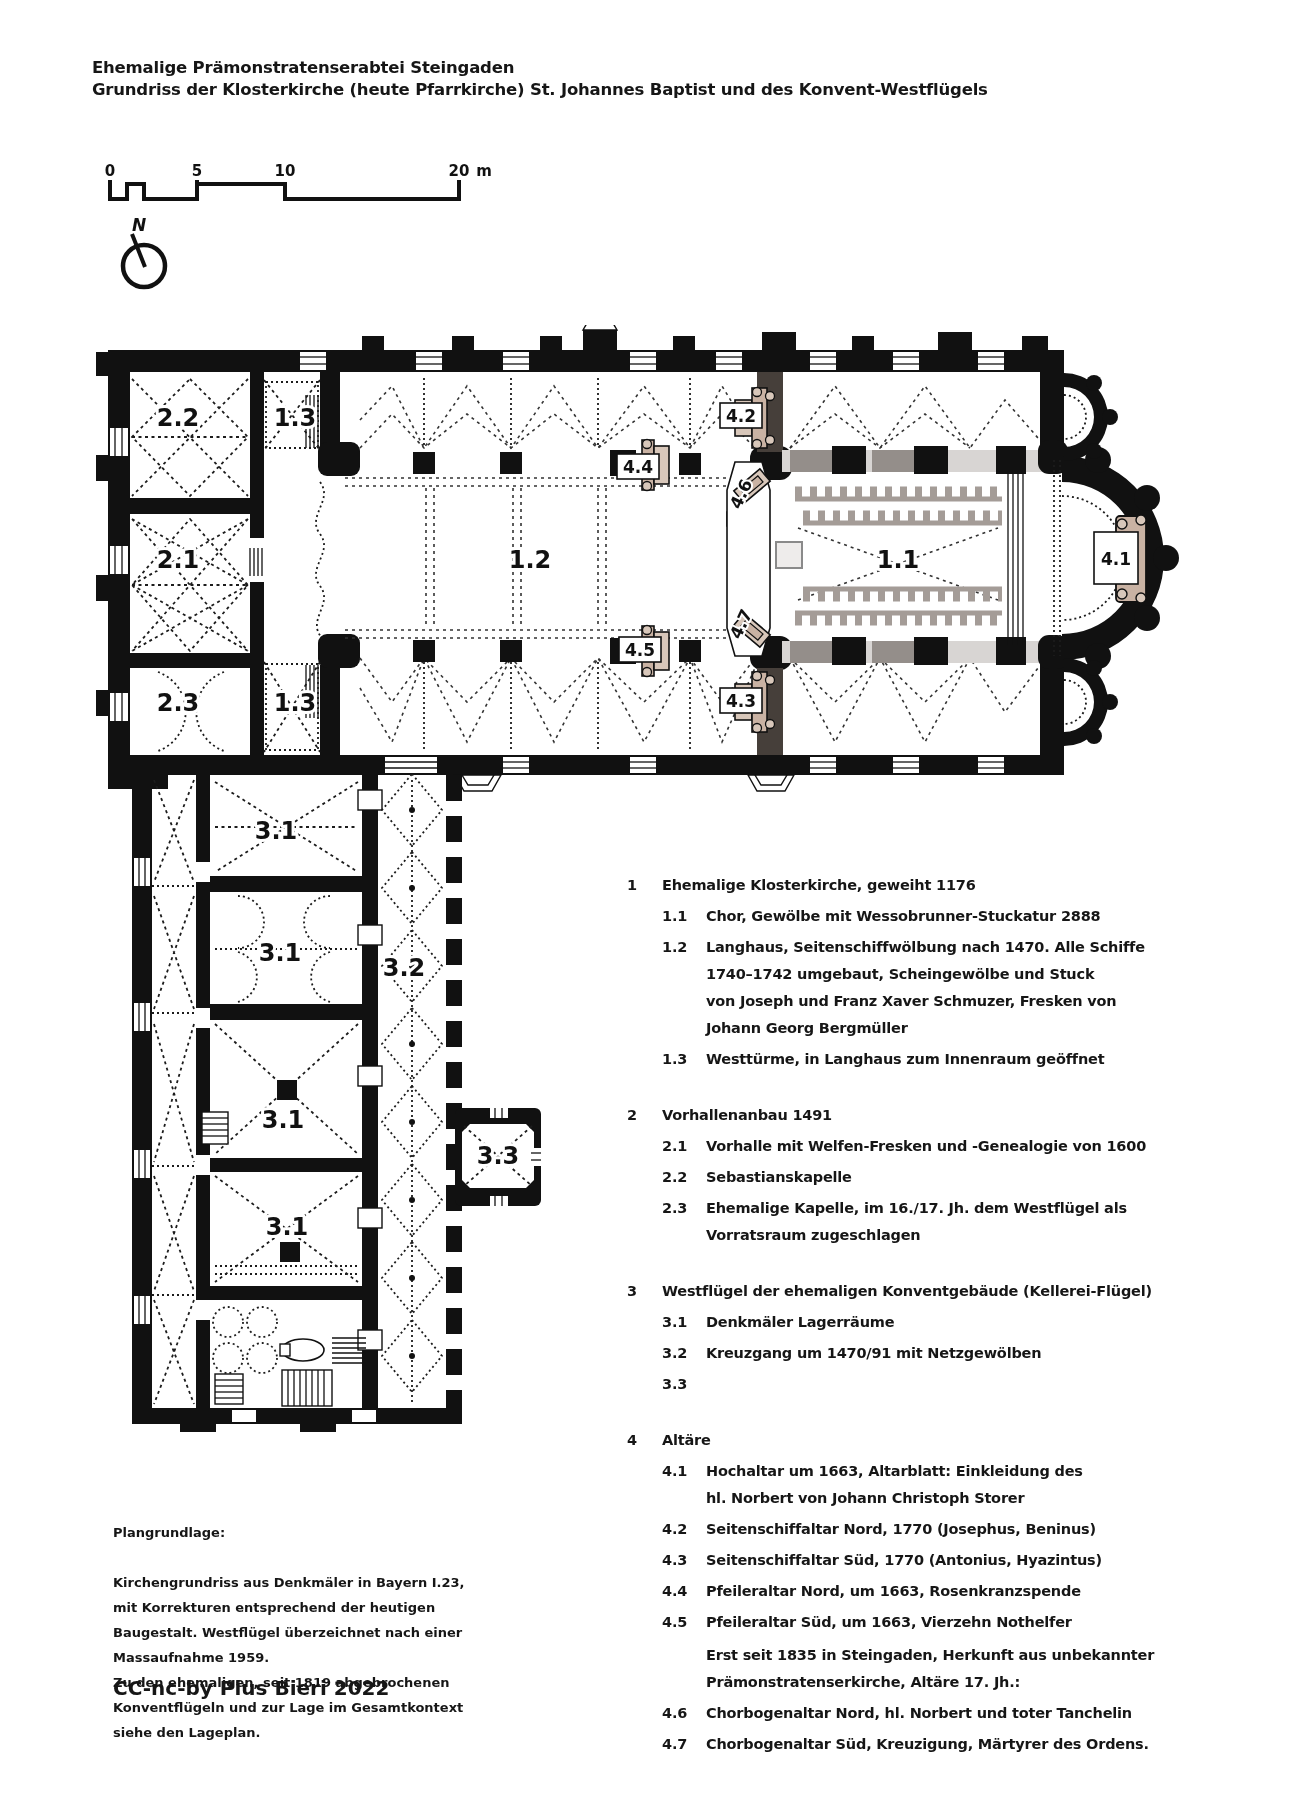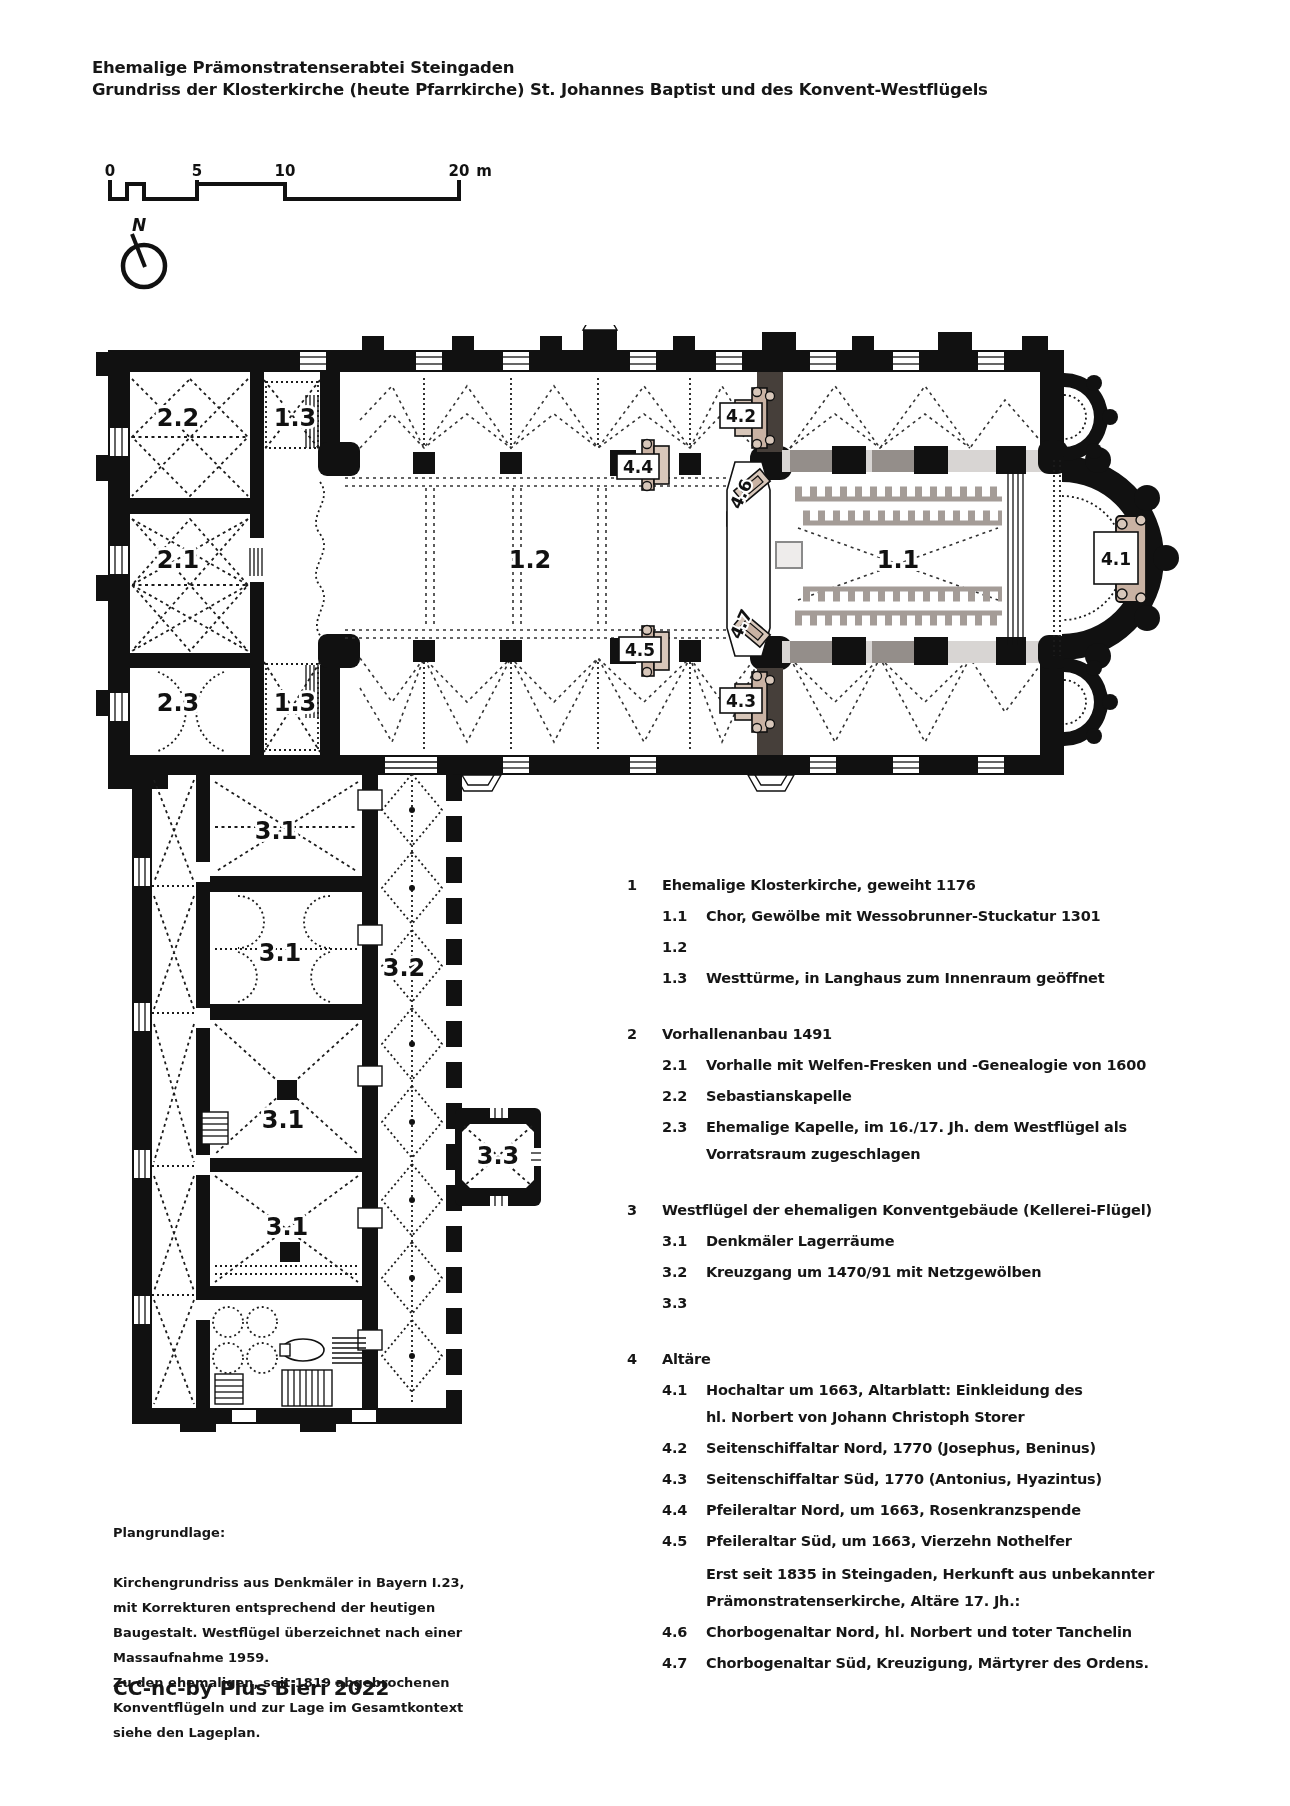--- a/index.html
+++ b/index.html
@@ -519,25 +519,29 @@
 
   <div class="abs" id="legend">
     <div class="leg-sec">
       <div class="leg-row">
           <span>1</span>
           <span class="leg-title">Ehemalige Klosterkirche, geweiht 1176</span>
         </div>
       <div class="leg-row">
           <span></span>
           <span>1.1</span>
-          <span class="leg-text">Chor, Gewölbe mit Wessobrunner-Stuckatur 1301</span>
+          <span class="leg-text">Chor, Gewölbe mit Wessobrunner-Stuckatur 2888</span>
         </div>
       <div class="leg-row">
           <span></span>
           <span>1.2</span>
+          <span class="leg-text">Langhaus, Seitenschiffwölbung nach 1470. Alle Schiffe
+1740–1742 umgebaut, Scheingewölbe und Stuck
+von Joseph und Franz Xaver Schmuzer, Fresken von
+Johann Georg Bergmüller</span>
         </div>
       <div class="leg-row">
           <span></span>
           <span>1.3</span>
           <span class="leg-text">Westtürme, in Langhaus zum Innenraum geöffnet</span>
         </div>
     </div>
     <div class="leg-sec">
       <div class="leg-row">
           <span>2</span>

